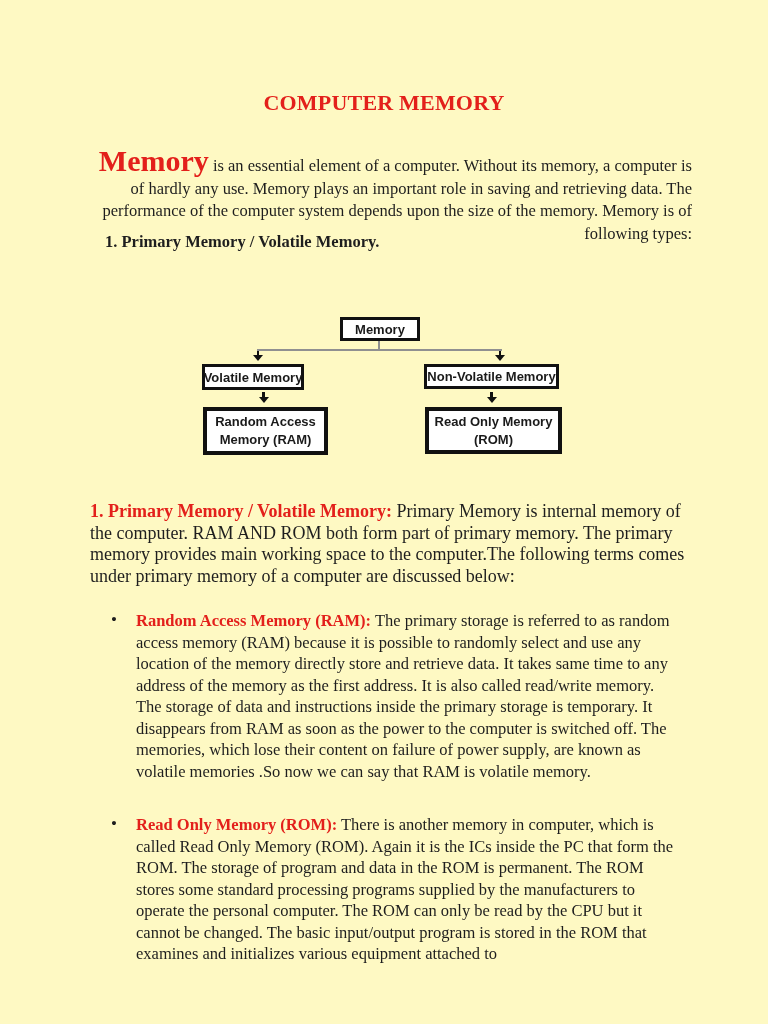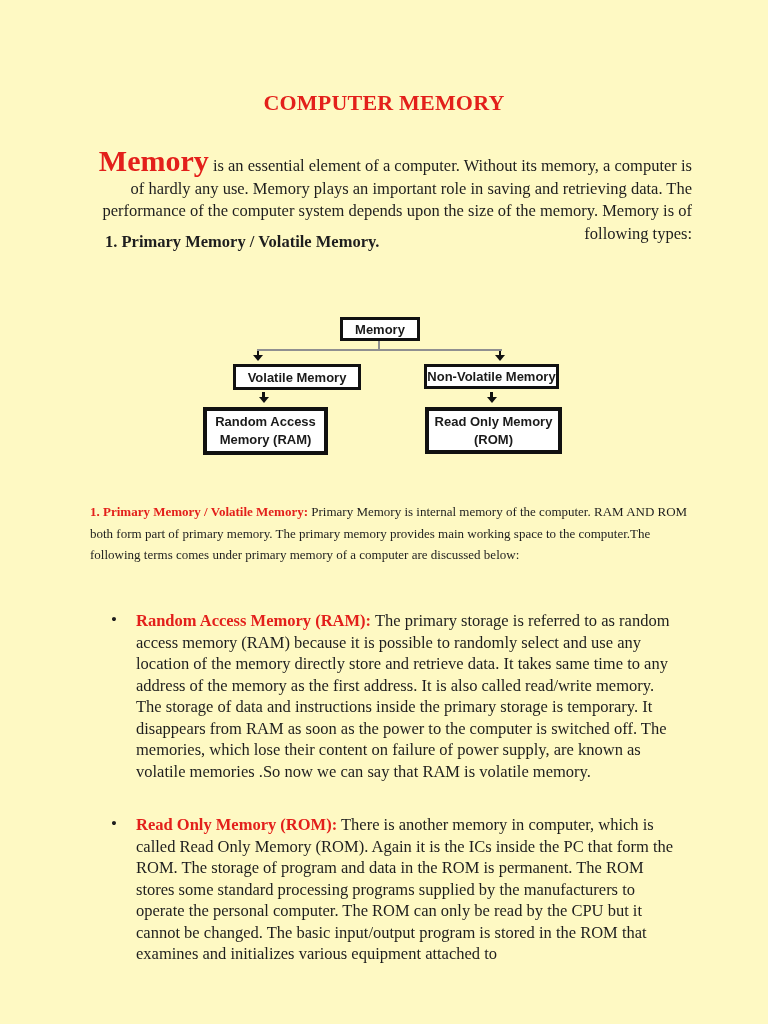--- a/index.html
+++ b/index.html
@@ -78,21 +78,21 @@
     font-size: 13px;
     font-weight: bold;
     color: #1a1a1a;
     text-align: center;
     white-space: nowrap;
     display: flex;
     align-items: center;
     justify-content: center;
   }
   .n-root   { left: 340px; top: 7px;  width: 80px;  height: 24px; }
-  .n-branch-l { left: 202px; top: 54px; width: 128px; height: 26px; margin-left: 31px; }
+  .n-branch-l { left: 202px; top: 54px; width: 102px; height: 26px; }
   .n-branch-r { left: 424px; top: 54px; width: 135px; height: 25px; text-align: right; }
   .n-leaf {
     border-width: 4px;
     white-space: normal;
     line-height: 18px;
     padding: 1px 4px;
   }
   .n-leaf-l { left: 203px; top: 97px; width: 125px; height: 48px; }
   .n-leaf-r { left: 425px; top: 97px; width: 137px; height: 47px; }
   .stub {
@@ -127,21 +127,21 @@
   }
   .b-arrow-l { left: 258px; top: 82px; }
   .b-arrow-r { left: 486px; top: 82px; }
   
   .section {
     position: absolute;
     top: 501px;
     left: 90px;
     width: 607px;
     margin: 0;
-    font-size: 13px;
+    font-size: 18px;
     line-height: 21.5px;
   }
   .red-bold {
     color: #e3201b;
     font-weight: bold;
   }
   
   .bullets {
     position: absolute;
     top: 610px;

